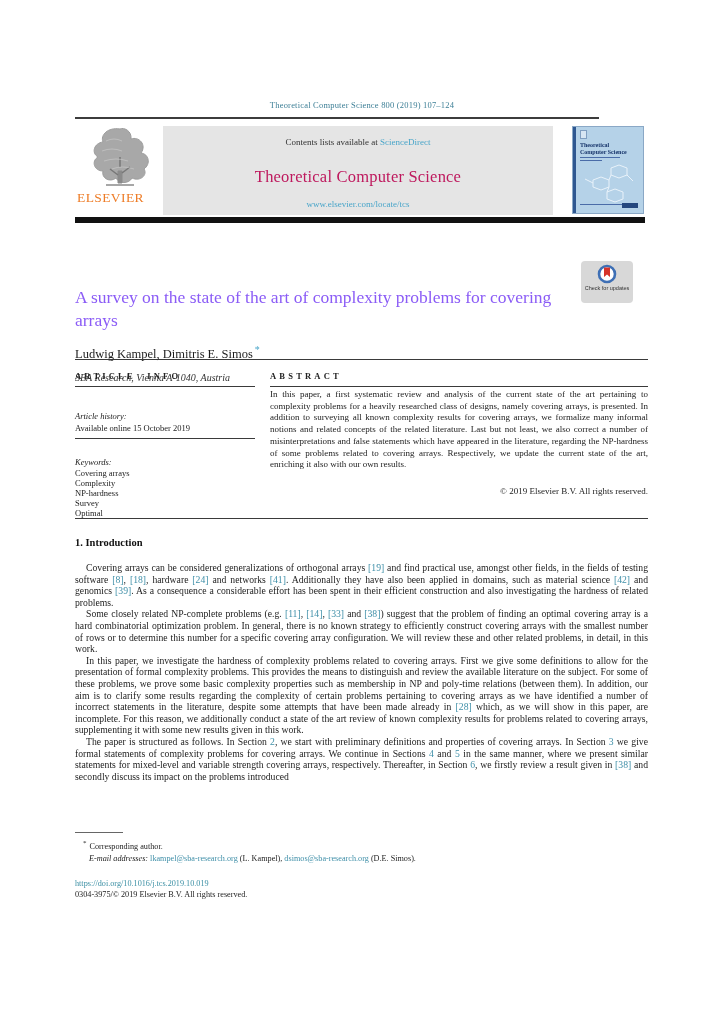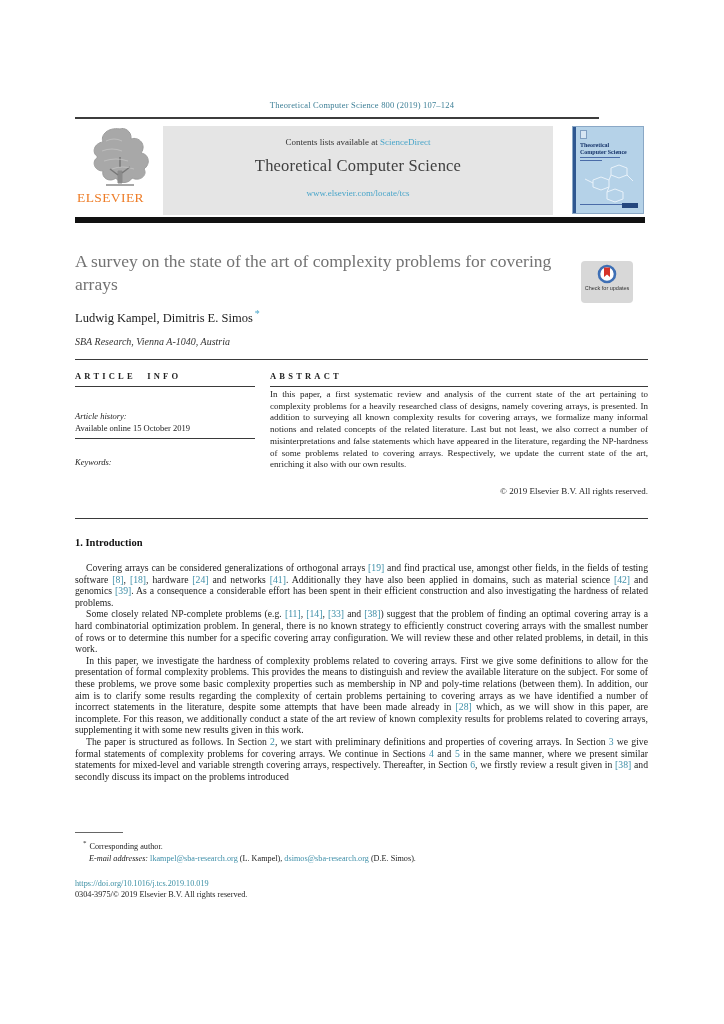--- a/index.html
+++ b/index.html
@@ -20,39 +20,39 @@
   .rule-top { position:absolute; top:117px; left:75px; width:524px; height:1.5px; background:#3c3c3c; }
 
   
   .logo-block { position:absolute; top:127px; left:77px; width:86px; height:88px; text-align:left; }
   .logo-tree  { display:block; margin:0 auto; }
   .elsevier-word { font-size:13.5px; color:#ee7c26; letter-spacing:0.4px; margin-top:1px; }
 
   .header-box { position:absolute; top:126px; left:163px; width:390px; height:89px;
                 background:#e5e5e5; text-align:center; }
   .contents-line { font-size:9px; color:#333; margin-top:11px; }
-  .journal-title { font-size:16.5px; color:#404040; margin-top:9px; letter-spacing:0.2px; }
+  .journal-title { font-size:16.5px; color:#be185d; margin-top:20px; letter-spacing:0.2px; }
   .journal-url   { font-size:9px; margin-top:12px; }
 
   .cover-thumb { position:absolute; top:126px; left:572px; width:72px; height:88px;
                  background:#b5d2e8; border:1px solid #8aa8c6; overflow:hidden; }
   .cover-strip { position:absolute; left:0; top:0; width:3px; height:100%; background:#2e5791; }
   .cover-minilogo { position:absolute; left:7px; top:3px; width:7px; height:9px; background:#d7e6f3; border:0.5px solid #7f9ec0; }
   .cover-title { position:absolute; left:7px; top:15px; font-size:6px; font-weight:bold; color:#17356b; line-height:6.5px; }
   .cover-sub1, .cover-sub2 { position:absolute; left:7px; height:1px; background:#4a6ca8; }
   .cover-sub1 { top:30px; width:40px; } .cover-sub2 { top:33px; width:22px; }
   .cover-art { position:absolute; left:2px; top:34px; }
   .cover-botline { position:absolute; left:7px; bottom:8px; width:42px; height:1px; background:#4a6ca8; }
   .cover-botbox  { position:absolute; right:5px; bottom:5px; width:16px; height:5px; background:#24477e; }
 
   .black-bar { position:absolute; top:217px; left:75px; width:570px; height:6px; background:#111111; }
 
   
   .title-block { position:absolute; top:250px; left:75px; width:573px; }
-  h1.paper-title { font-size:17.5px; font-weight:400; line-height:22.5px; color:#737373; width:505px; }
+  h1.paper-title { font-size:17.5px; font-weight:400; line-height:22.5px; color:#8b5cf6; width:505px;margin-top:36px; }
   .authors { font-size:12.5px; margin-top:13px; color:#1c1c1c; }
   .authors .ast { color:#49a5c9; font-size:10px; vertical-align:super; margin-left:2px; }
   .affiliation { font-size:10px; font-style:italic; margin-top:10px; color:#333; }
 
   .check-badge { position:absolute; top:261px; left:581px; width:52px; height:42px;
                  background:#d8d8d8; border-radius:4px; text-align:center; cursor:pointer; }
   .check-badge svg { display:block; margin:3px auto 0 auto; }
   .check-label { font-size:5.5px; line-height:6px; color:#333;
                  font-family:"Liberation Sans", sans-serif; margin-top:1px; }
 
@@ -160,20 +160,27 @@
   <div class="rule-1"></div>
 
   <div class="info-abstract">
     <div class="col-left">
       <div class="col-head">ARTICLE INFO</div>
       <div class="hr"></div>
       <div class="hist-label">Article history:</div>
       <div class="hist-value">Available online 15 October 2019</div>
       <div class="hr"></div>
       <div class="kw-label">Keywords:</div>
+      <div class="kw-list">
+          <div>Covering arrays</div>
+          <div>Complexity</div>
+          <div>NP-hardness</div>
+          <div>Survey</div>
+          <div>Optimal</div>
+        </div>
     </div>
     <div class="col-right">
       <div class="col-head">ABSTRACT</div>
       <div class="hr"></div>
       <div class="abstract-text">In this paper, a first systematic review and analysis of the current state of the art pertaining to complexity problems for a heavily researched class of designs, namely covering arrays, is presented. In addition to surveying all known complexity results for covering arrays, we formalize many informal notions and related concepts of the related literature. Last but not least, we also correct a number of misinterpretations and false statements which have appeared in the literature, regarding the NP-hardness of some problems related to covering arrays. Respectively, we update the current state of the art, enriching it also with our own results.</div>
       <div class="copyright">© 2019 Elsevier B.V. All rights reserved.</div>
     </div>
   </div>
 
   <div class="rule-2"></div>

